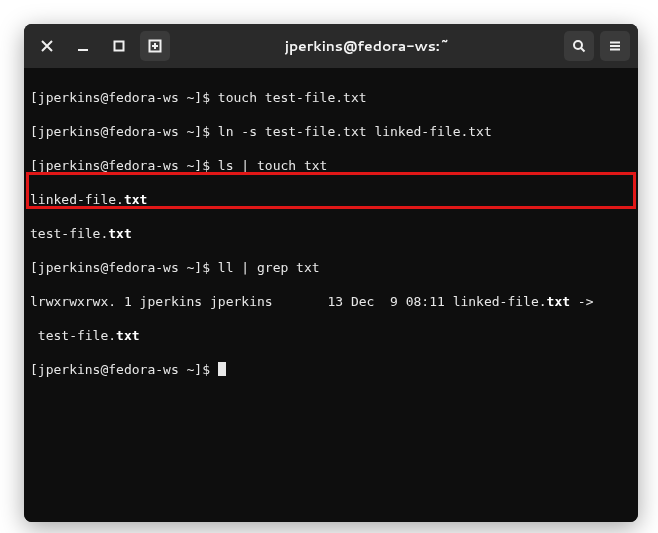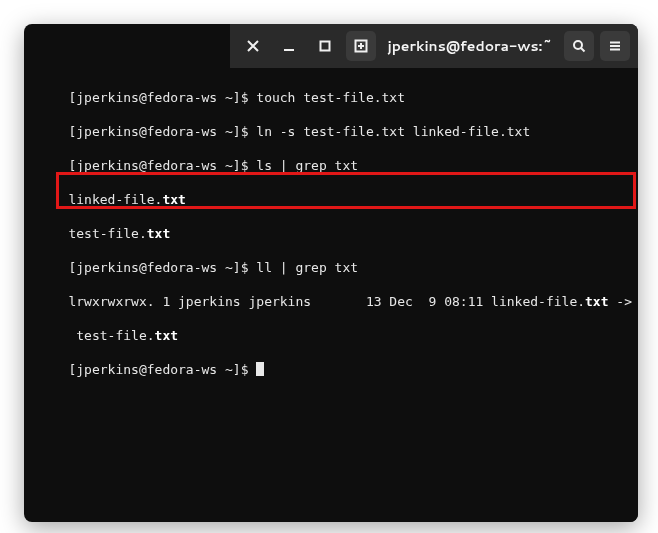--- a/index.html
+++ b/index.html
@@ -15,21 +15,20 @@
     left: 24px;
     top: 24px;
     width: 614px;
     height: 498px;
     background: #0e0e0e;
     border-radius: 8px;
     box-shadow: 0 6px 24px rgba(0,0,0,.35);
     display: flex;
     flex-direction: column;
     overflow: hidden;
-    align-items: flex-end;
   }
   .titlebar {
     height: 44px;
     background: #2a2a2a;
     display: flex;
     align-items: center;
     padding: 0 8px;
     gap: 6px;
     color: #e6e6e6;
   }
@@ -61,21 +60,21 @@
     flex: 1;
     background: #0e0e0e;
     color: #e8e8e8;
     font-size: 13px;
     line-height: 17px;
     padding: 4px 6px 6px 6px;
     white-space: pre;
     overflow: hidden;
     position: relative;
   }
-  .line { display: block; margin-left: 8px; }
+  .line { display: block; }
   .hl-ext { color: #ffffff; font-weight: bold; }
   .hl-box {
     border: 3px solid #e11717;
     position: absolute;
     left: 2px;
     right: 2px;
     pointer-events: none;
   }
   .cursor {
     display: inline-block;
@@ -121,21 +120,21 @@
     <div class="tbtn box">
       <svg viewBox="0 0 14 14">
           <path d="M2 3.5 H12 M2 7 H12 M2 10.5 H12"></path>
         </svg>
     </div>
   </div>
 
   <div class="terminal">
 <span class="line"><span>[jperkins@fedora-ws ~]$ </span><span>touch test-file.txt</span></span>
 <span class="line"><span>[jperkins@fedora-ws ~]$ </span><span>ln -s test-file.txt linked-file.txt</span></span>
-<span class="line"><span>[jperkins@fedora-ws ~]$ </span><span>ls | grep txt</span></span>
+<span class="line"><span>[jperkins@fedora-ws ~]$ </span><span>ls | touch txt</span></span>
 <span class="line"><span>linked-file.</span><span class="hl-ext">txt</span></span>
 <span class="line"><span>test-file.</span><span class="hl-ext">txt</span></span>
 <span class="line"><span>[jperkins@fedora-ws ~]$ </span><span>ll | grep txt</span></span>
 <span class="line"><span>lrwxrwxrwx. 1 jperkins jperkins       13 Dec  9 08:11 linked-file.</span><span class="hl-ext">txt</span><span> -&gt;</span></span>
 <span class="line"><span> test-file.</span><span class="hl-ext">txt</span></span>
 <span class="line"><span>[jperkins@fedora-ws ~]$ </span><span class="cursor"></span></span>
 <div class="hl-box" style="top:104px;height:37px;"></div>
   </div>
 </div>
 

